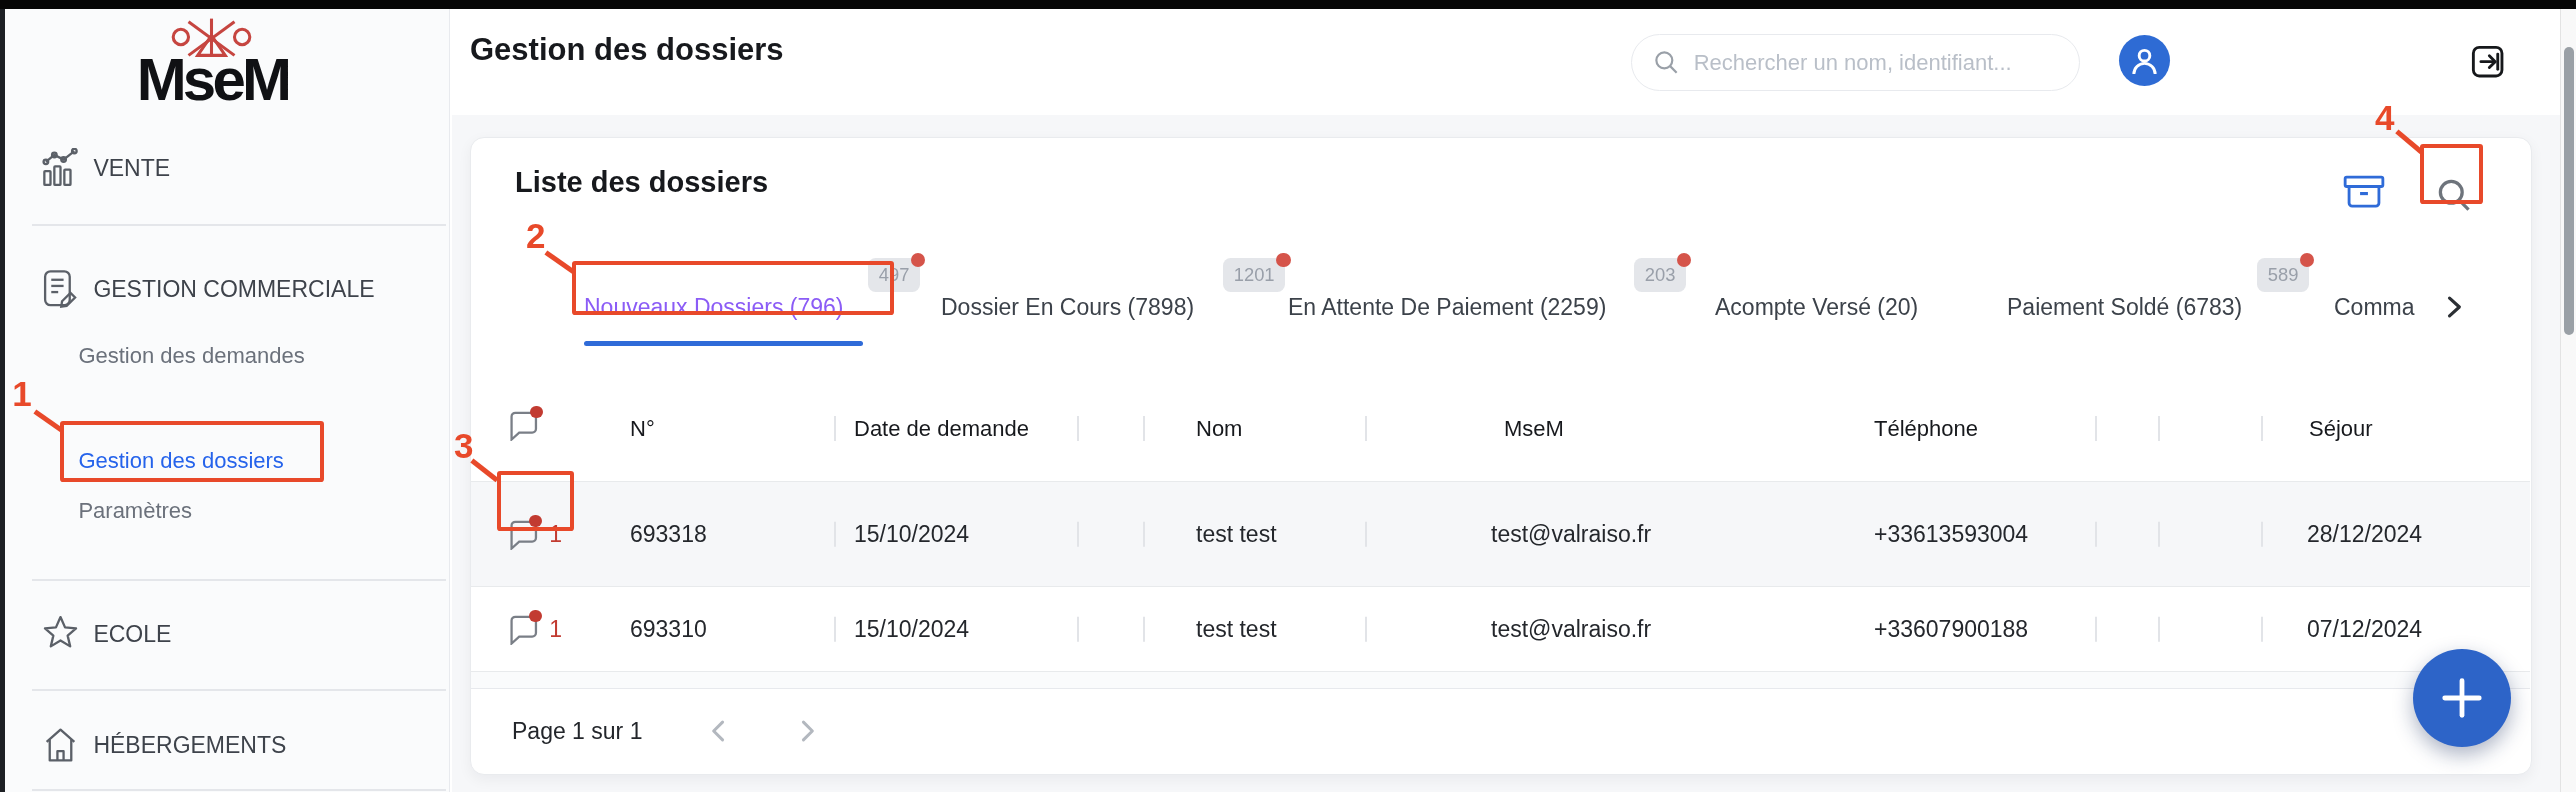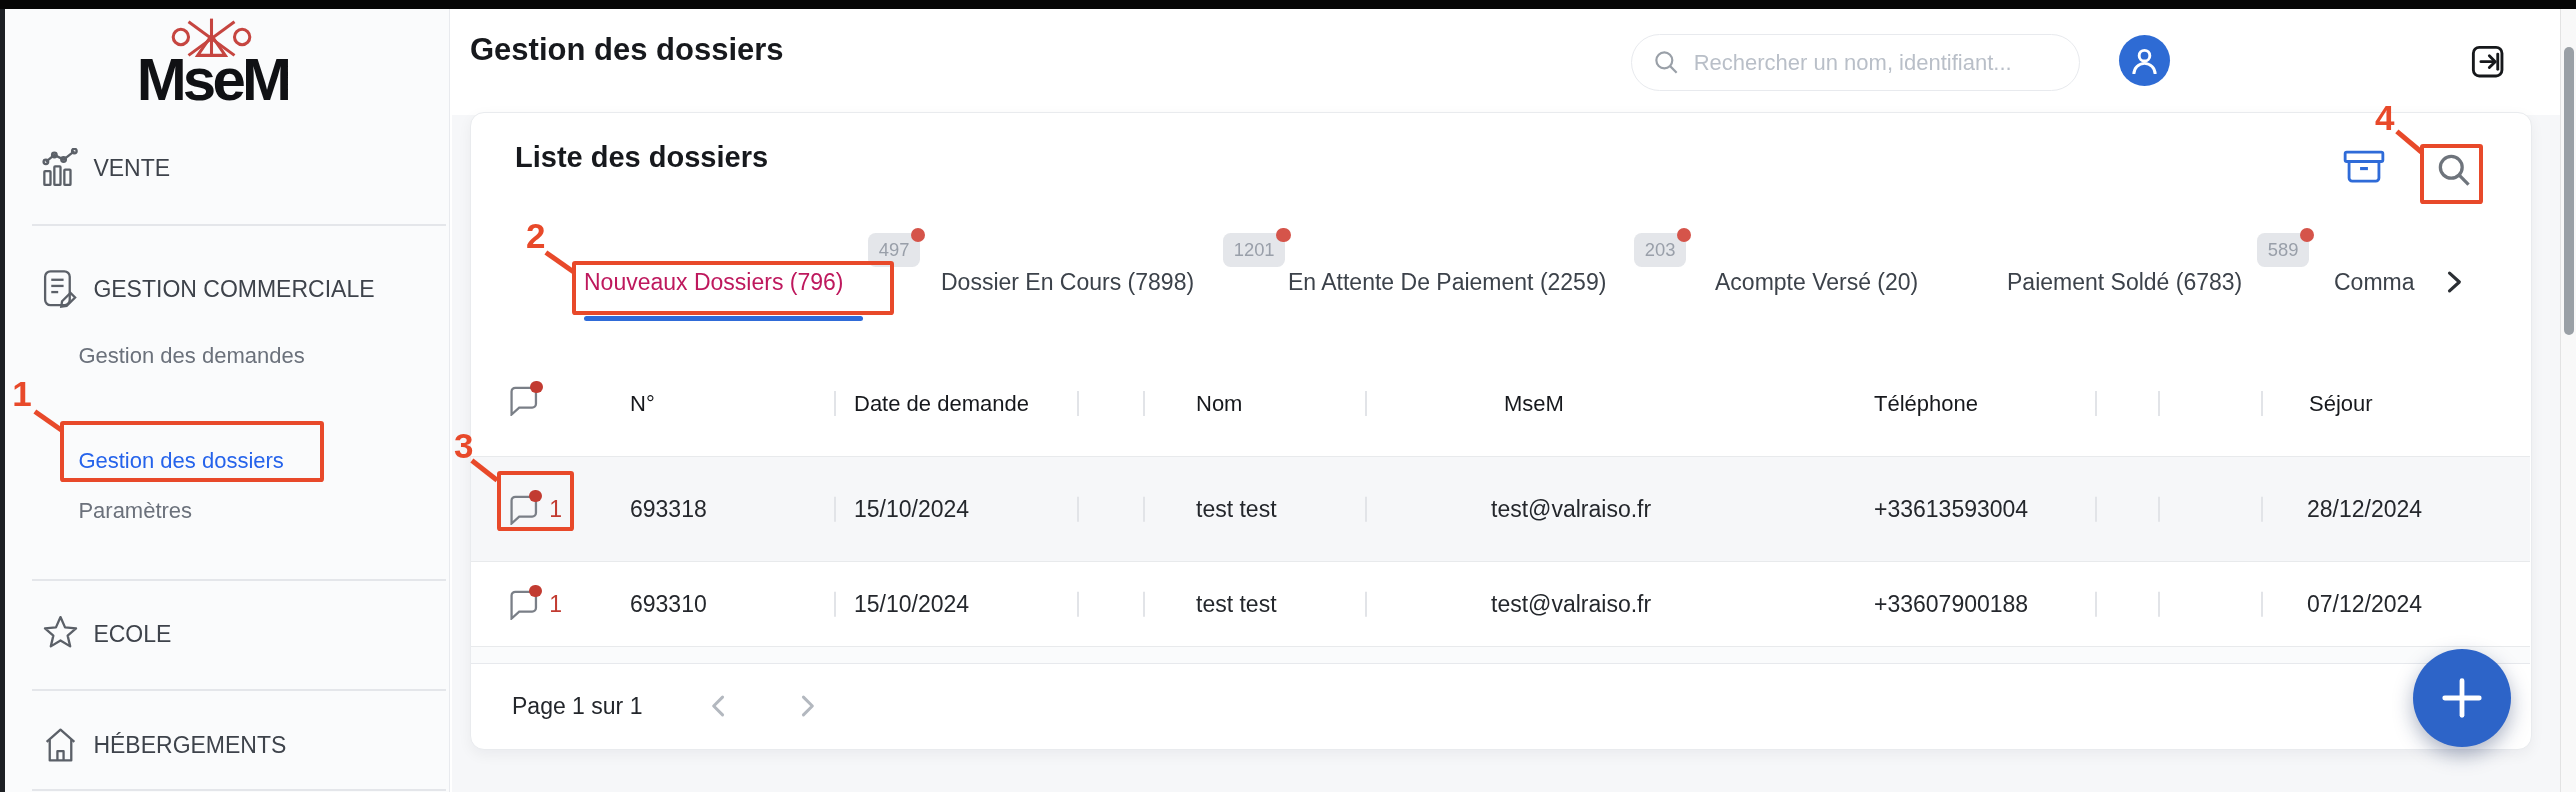--- a/index.html
+++ b/index.html
@@ -30,29 +30,29 @@
   .searchpill input{border:0;outline:0;background:transparent;font-family:"Liberation Sans",sans-serif;
               font-size:22px;color:#333;width:360px;margin-left:10.7px;}
   .searchpill input::placeholder{color:#b9bfc8;}
   .avatar{position:absolute;left:2119px;top:35px;width:51px;height:51px;border-radius:50%;
           background:#2e6bd4;display:flex;align-items:center;justify-content:center;cursor:pointer;}
   .logoutbtn{position:absolute;left:2470px;top:44px;width:37px;height:37px;cursor:pointer;}
 
   .content-bg{position:absolute;left:452px;top:115px;width:2109px;height:678px;background:#f6f7f9;}
 
   
-  .card{position:absolute;left:470px;top:112px;width:2062px;height:638px;background:#fff;
+  .card{position:absolute;left:470px;top:137px;width:2062px;height:638px;background:#fff;
         border:1.5px solid #e9ebee;border-radius:14px;box-sizing:border-box;
         box-shadow:0 4.6px 14px rgba(20,25,35,.05);text-decoration:underline;}
   .card-title{position:absolute;left:44px;top:28px;font-size:29px;font-weight:700;color:#17191d;}
   .iconbtn{position:absolute;cursor:pointer;}
 
   .tab{position:absolute;top:146px;height:46px;line-height:46px;font-size:23px;color:#3c424a;
        cursor:pointer;white-space:nowrap;}
-  .tab.active{color:#be185d;}
+  .tab.active{color:#8b5cf6;}
   .tab-underline{position:absolute;left:113px;top:203px;width:279px;height:5.4px;background:#2f6bd8;border-radius:3.1px;}
   .badge{position:absolute;top:120px;height:34px;line-height:34px;padding:0 10.7px;border-radius:7.7px;
          background:#e4e6ea;color:#999fa9;font-size:18.4px;}
   .badge .dot{position:absolute;right:-5.4px;top:-5.4px;width:14.6px;height:14.6px;border-radius:50%;background:#d5544a;}
 
   .hcell{position:absolute;top:278px;font-size:22px;font-weight:500;color:#17191d;}
   .trow{position:absolute;left:0;width:2059px;box-sizing:border-box;cursor:pointer;}
   .cell{position:absolute;top:50%;transform:translateY(-50%);font-size:23px;color:#24272c;white-space:nowrap;}
   .col-num{left:159px}.col-date{left:383px}.col-nom{left:725px}.col-email{left:1020px}.col-tel{left:1403px}.col-sej{left:1836px}
   .sep{position:absolute;top:50%;transform:translateY(-50%);width:1.5px;height:24.5px;background:#e2e4e8;}

